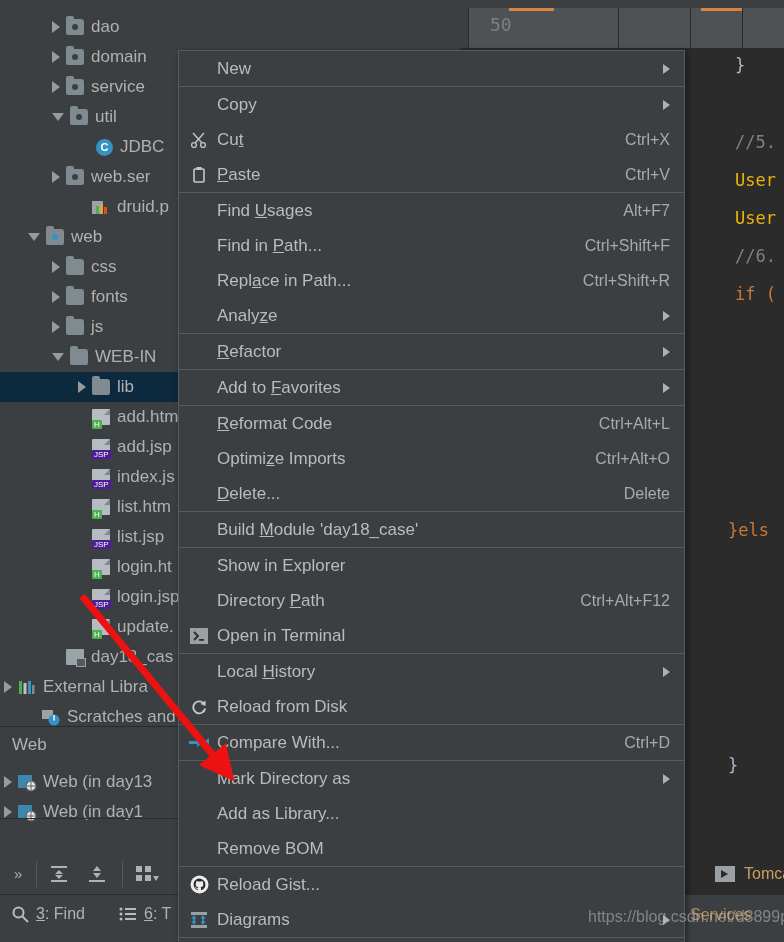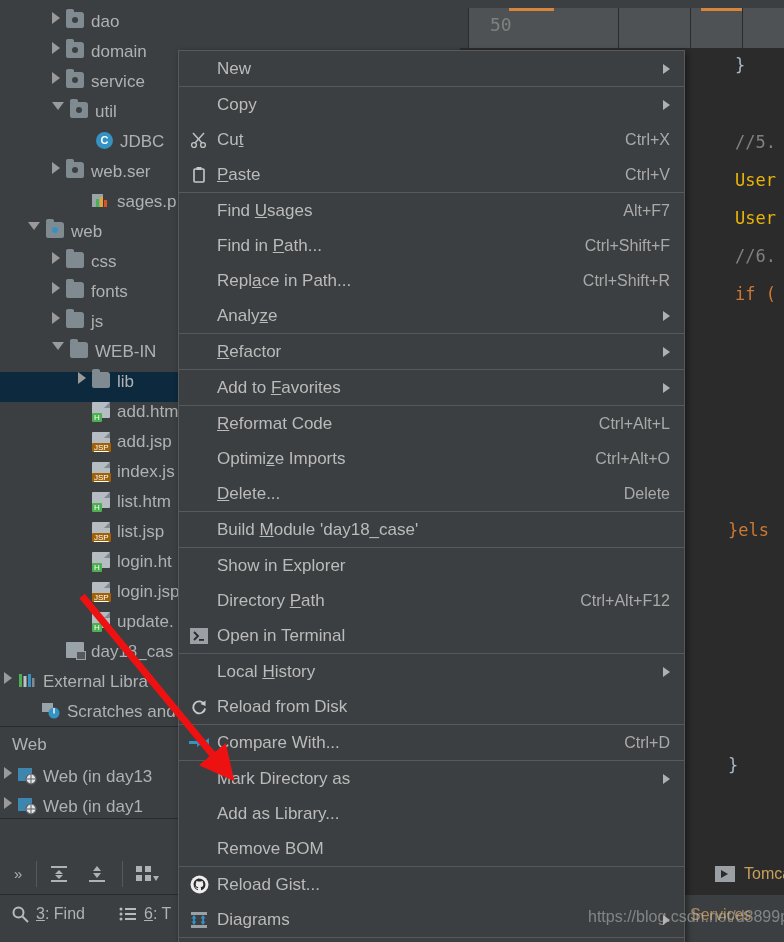--- a/index.html
+++ b/index.html
@@ -39,21 +39,21 @@
   }
   .c-brace { color: #a9b7c6; }
   .c-comment { color: #808080; }
   .c-type { color: #eab308; }
   .c-kw { color: #cc7832; }
 
   
   .tree { position: absolute; left: 0; top: 0; width: 460px; height: 727px; }
   .row {
     position: absolute; left: 0; width: 460px; height: 30px;
-    display: flex; 
+    display: flex; align-items: center;
     font-size: 17px; color: #afb1b3; white-space: nowrap;
   }
   .row.selected { background: #0d293e; }
   .arrow {
     width: 0; height: 0; margin-right: 6px; flex: 0 0 auto;
   }
   .arrow.right { border-left: 8px solid #9a9a9a; border-top: 6px solid transparent; border-bottom: 6px solid transparent; }
   .arrow.down { border-top: 8px solid #9a9a9a; border-left: 6px solid transparent; border-right: 6px solid transparent; }
   .arrow.none { border: none; width: 8px; }
   .ico { width: 18px; height: 16px; margin-right: 7px; flex: 0 0 auto; position: relative; }
@@ -76,21 +76,21 @@
   .ico.file { background:#b6bdc2; border-radius:1px; }
   .ico.file::before {
     content:""; position:absolute; right:0; top:0; border-width:0 0 6px 6px;
     border-style:solid; border-color: transparent transparent #7f8b91 transparent;
   }
   .badge {
     position:absolute; left:0; bottom:-4px; font-size:8px; line-height:9px;
     color:#fff; padding:0 2px; border-radius:1px; font-family:"Liberation Sans",sans-serif;
   }
   .badge.h { background:#4caf50; }
-  .badge.jsp { background:#a16207;text-decoration:underline; }
+  .badge.jsp { background:#4c1d95; }
   .ico.circle-c {
     background:#3592c4; border-radius:50%; width:17px; height:17px;
     color:#fff; font-size:11px; line-height:17px; text-align:center; font-weight:bold;
   }
   .ico.iml { background:#9aa3a8; border-radius:1px; }
   .ico.iml::after {
     content:""; position:absolute; right:-2px; bottom:-2px; width:8px; height:7px;
     background:#55595b; border:1px solid #9aa3a8;
   }
 
@@ -221,21 +221,21 @@
       </div>
       <div class="row" style="top: 192px;">
         <span style="display: inline-block; flex: 0 0 auto; width: 78px;"></span>
         <span class="arrow none"></span>
         <span class="ico"><svg width="18" height="17" viewBox="0 0 18 17">
             <rect x="0" y="2" width="11" height="13" fill="#9aa3a8"></rect>
             <rect x="4" y="7" width="3" height="8" fill="#4caf50"></rect>
             <rect x="8" y="5" width="3" height="10" fill="#e8a33d"></rect>
             <rect x="12" y="8" width="3" height="7" fill="#d9541e"></rect>
           </svg></span>
-        <span>sages.p</span>
+        <span>druid.p</span>
       </div>
       <div class="row" style="top: 222px;">
         <span style="display: inline-block; flex: 0 0 auto; width: 28px;"></span>
         <span class="arrow down"></span>
         <span class="ico folder web"></span>
         <span>web</span>
       </div>
       <div class="row" style="top: 252px;">
         <span style="display: inline-block; flex: 0 0 auto; width: 52px;"></span>
         <span class="arrow right"></span>

